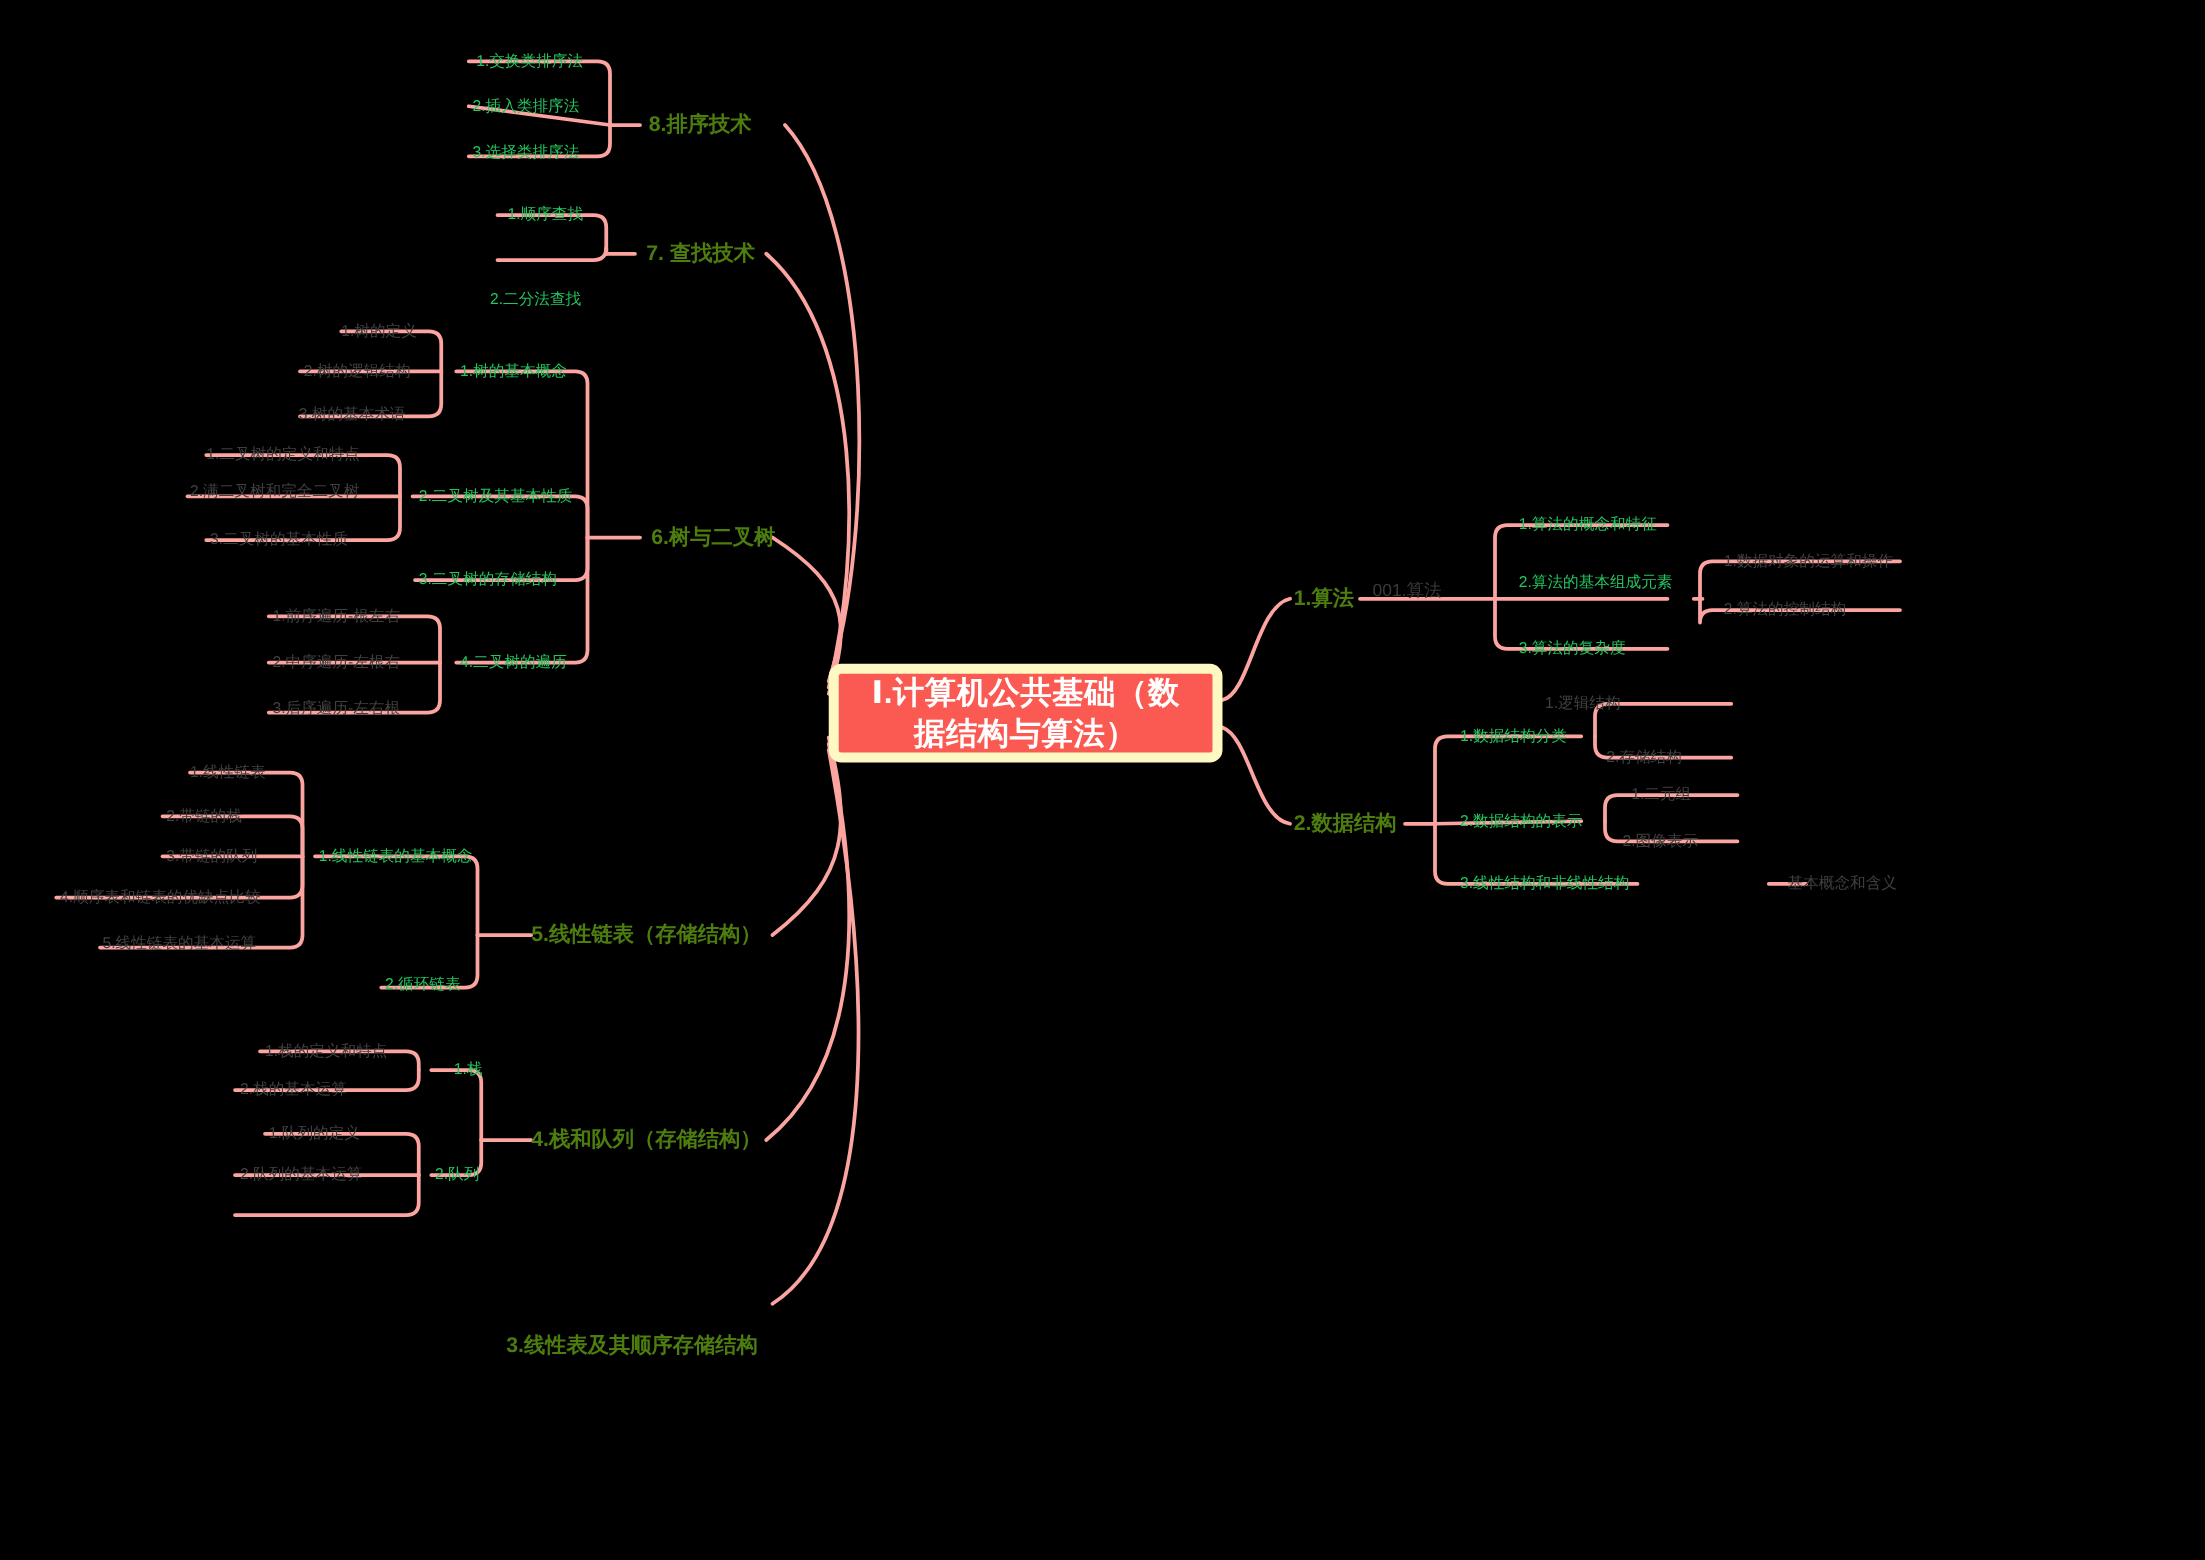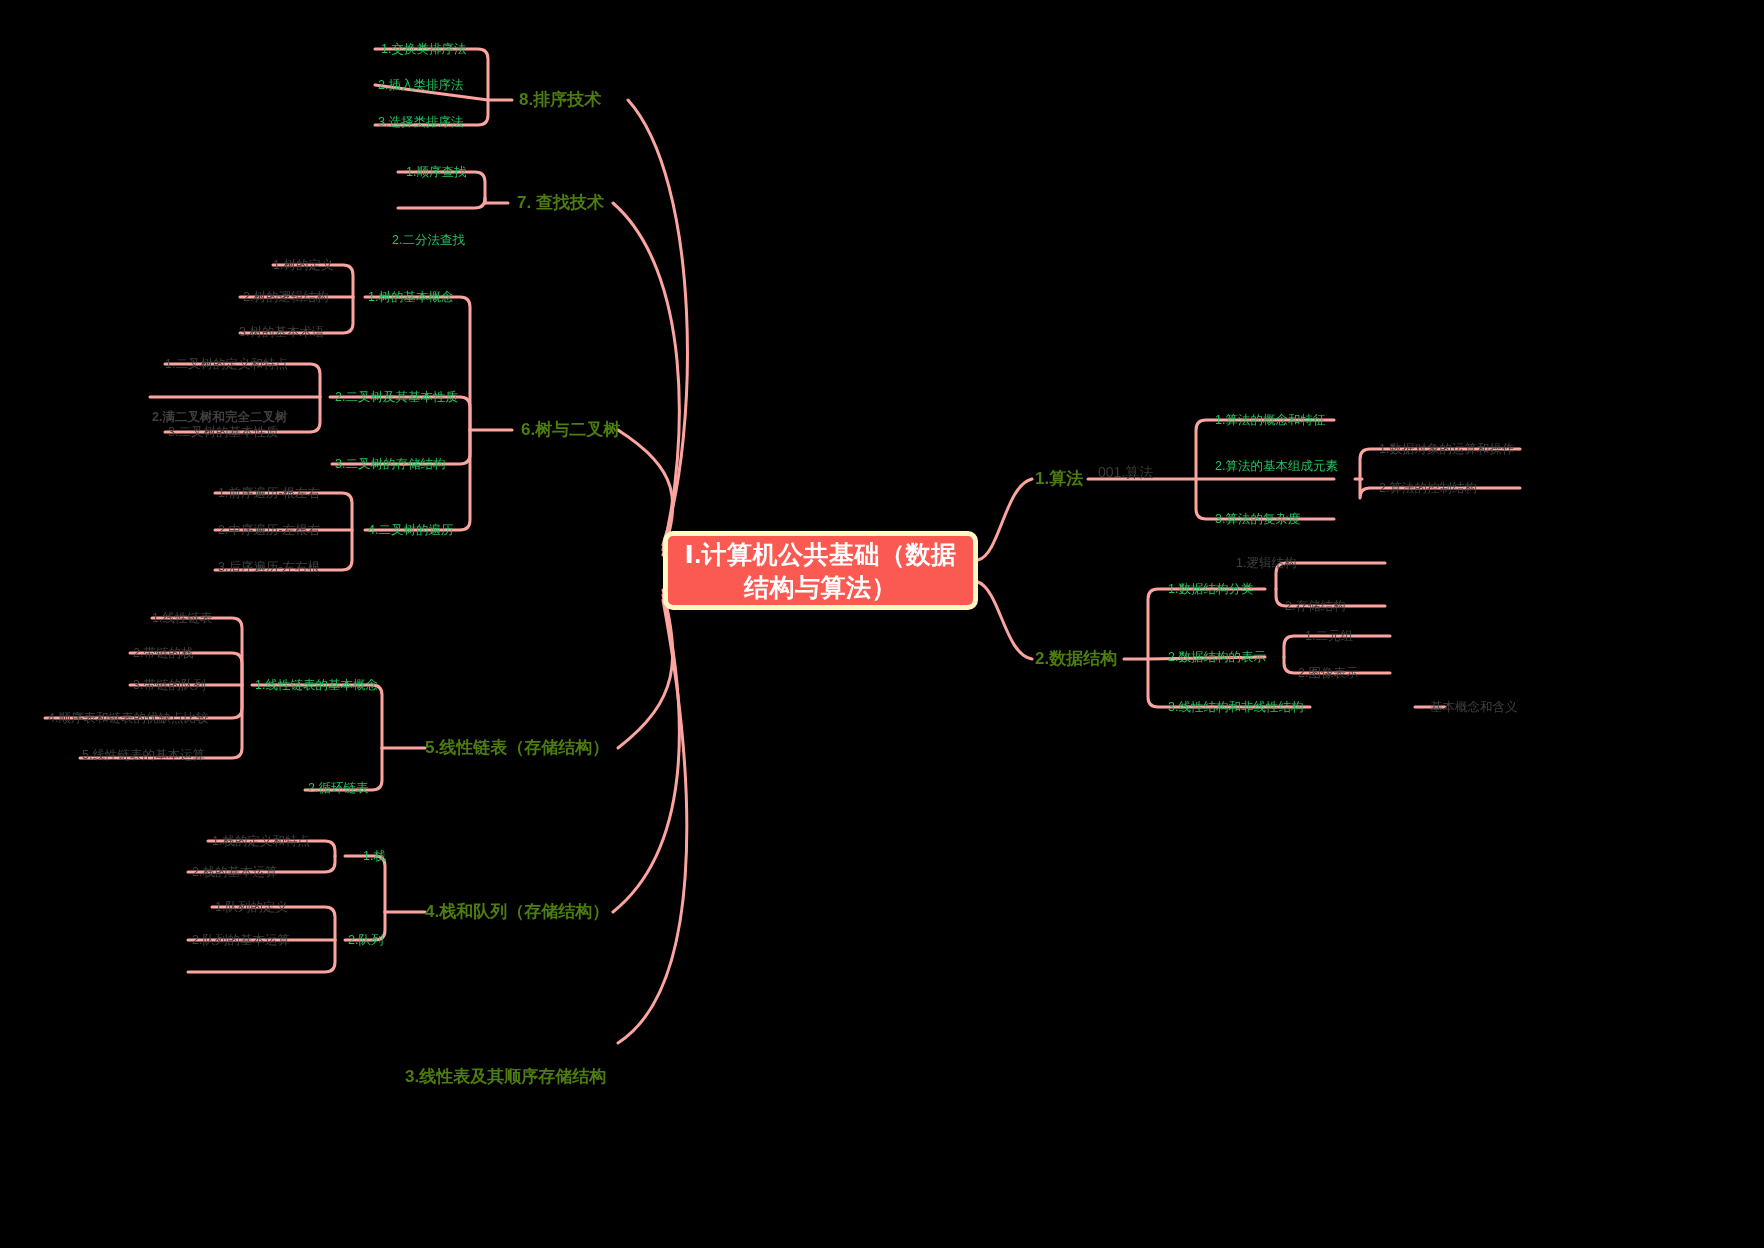--- a/index.html
+++ b/index.html
@@ -18,21 +18,21 @@
   .node.lvl1{font-size:17px;font-weight:bold;color:#4d7c0f;}
   .node.lvl2{font-size:14px;color:#3a3a3a;}
   .node.lvl3{font-size:12.5px;color:#22c55e;}
   .node.lvl4{font-size:12.5px;color:#404040;}
   .root{
     position:absolute;
     background:#fb5a52;
     color:#ffffff;
     font-size:25px;font-weight:bold;
     border-radius:10px;
-    border:5px solid #fef9c3;
+    border:8px solid #fef9c3;
     text-align:center;
     display:flex;align-items:center;justify-content:center;
     padding:10px 14px;
     box-sizing:border-box;
     line-height:1.3;
     letter-spacing:0.5px;
   }
 </style>
 </head>
 <body>
@@ -229,21 +229,21 @@
   </div>
   <div class="node lvl4" style="left:243px;top:297px;">
     <span>2.树的逻辑结构</span>
   </div>
   <div class="node lvl4" style="left:239px;top:332px;">
     <span>3.树的基本术语</span>
   </div>
   <div class="node lvl4" style="left:165px;top:364px;">
     <span>1.二叉树的定义和特点</span>
   </div>
-  <div class="node lvl4" style="left:152px;top:417px;font-weight:bold;">
+  <div class="node lvl4" style="left:152px;top:393px;">
     <span>2.满二叉树和完全二叉树</span>
   </div>
   <div class="node lvl4" style="left:168px;top:432px;">
     <span>3.二叉树的基本性质</span>
   </div>
   <div class="node lvl4" style="left:218px;top:493px;">
     <span>1.前序遍历-根左右</span>
   </div>
   <div class="node lvl4" style="left:218px;top:530px;">
     <span>2.中序遍历-左根右</span>

